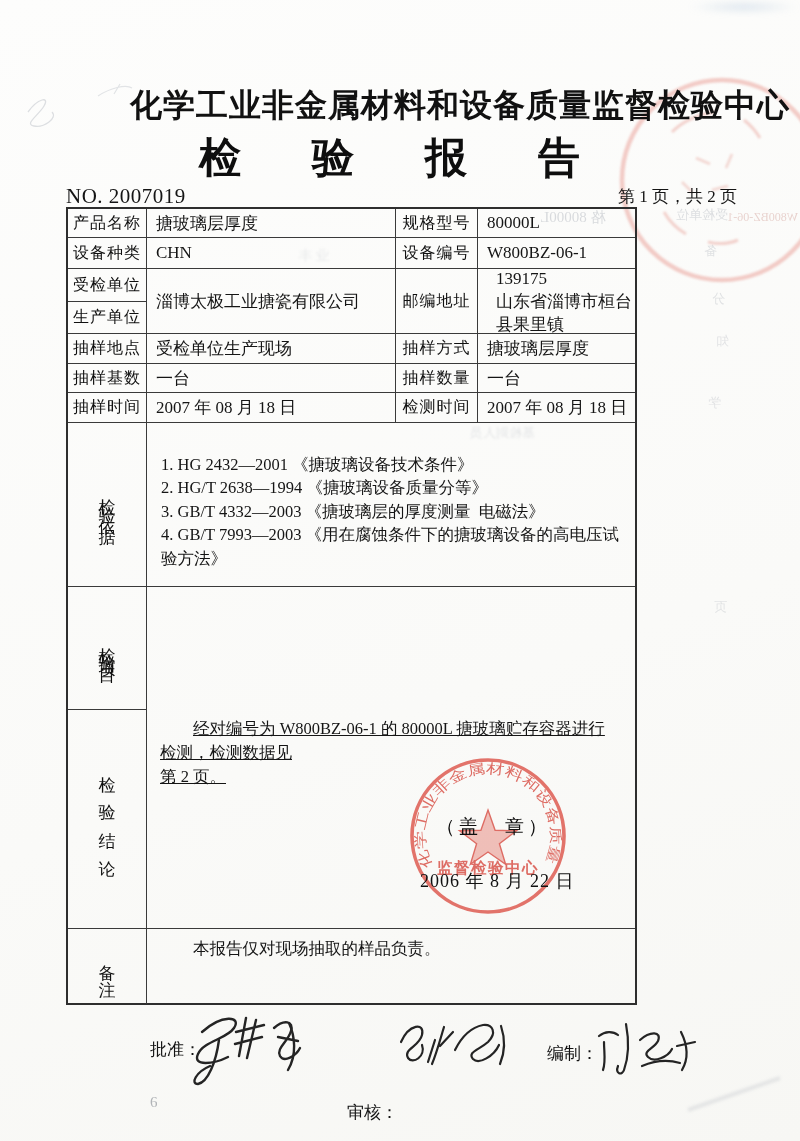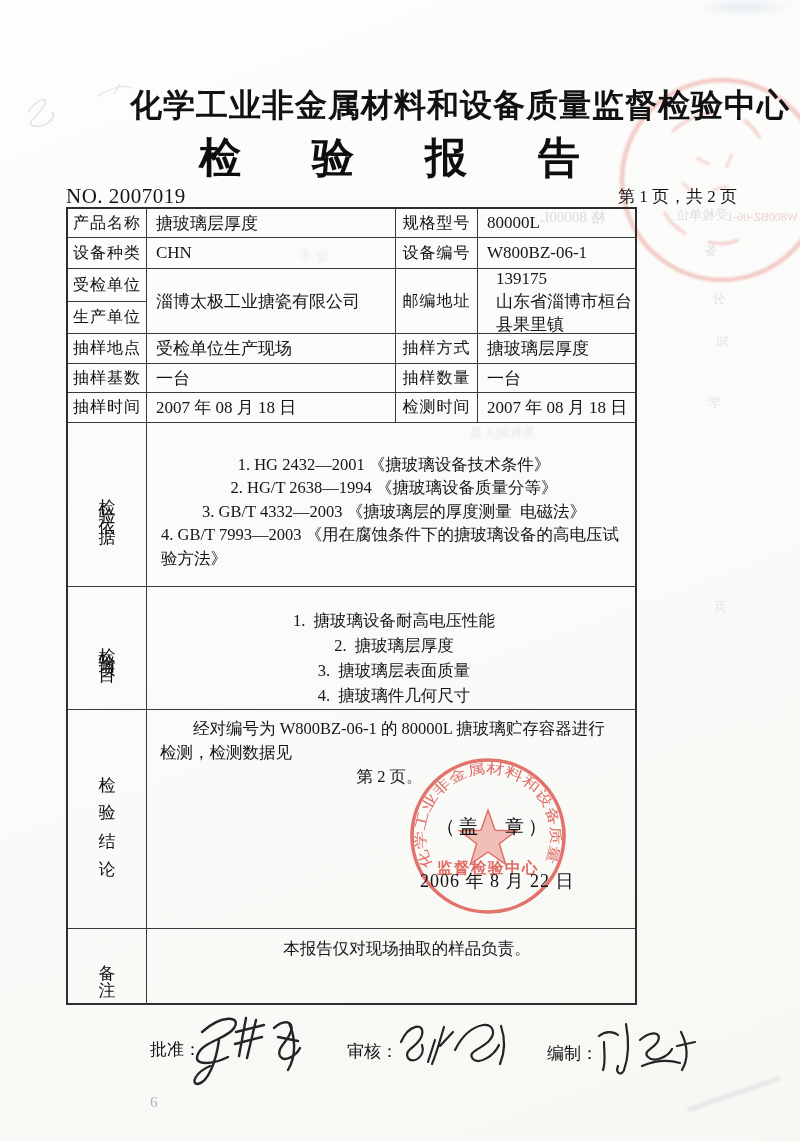--- a/index.html
+++ b/index.html
@@ -26,24 +26,24 @@
   .cell{box-sizing:border-box;border-right:1.4px solid #3a3a3a;border-bottom:1.4px solid #3a3a3a;
     display:flex;align-items:center;overflow:hidden;}
   .no-r{border-right:none;} .no-b{border-bottom:none;}
   .lbl{justify-content:center;font-size:16px;letter-spacing:1px;color:#101010;}
   .val{padding-left:9px;font-size:17px;}
   .val2{flex-direction:column;align-items:flex-start;justify-content:center;line-height:23px;}
   .vlabel{justify-content:center;font-size:17px;color:#101010;}
   .vlabel span{writing-mode:vertical-lr;text-orientation:upright;}
   .ls10 span{letter-spacing:10px;} .ls7 span{letter-spacing:7px;}
   .ls28 span{letter-spacing:28px;} .ls16 span{letter-spacing:16px;}
-  .sect{flex-direction:column;align-items:center;justify-content:flex-start;font-size:16.5px;}
+  .sect{flex-direction:column;align-items:flex-start;justify-content:flex-start;font-size:16.5px;}
   .basis-box{padding:30px 8px 0 14px;line-height:23.4px;}
   .items-box{padding:21px 8px 0 14px;line-height:25px;}
-  .concl-box{padding:7px 16px 0 13px;line-height:24px;position:relative;}
+  .concl-box{padding:7px 16px 0 13px;line-height:24px;position:relative;text-decoration:underline;}
   .indent{text-indent:2em;}
   .remark-box{padding:9px 14px 0 13px;}
   .pre{white-space:pre-wrap;}
   
   .seal-svg{left:404px;top:752px;pointer-events:none;}
   .seal-note{left:436px;top:814px;font-size:19px;letter-spacing:4px;color:#101010;}
   .seal-date{left:420px;top:869px;font-size:18px;letter-spacing:1px;color:#101010;}
   
   .sig-label{font-size:17px;color:#131313;}
   .sig-svg{pointer-events:none;}
@@ -118,26 +118,20 @@
     <div class="cell sect basis-box" style="grid-area:8/2/9/5;border-right:none">
       <div class="pre">1. HG 2432—2001 《搪玻璃设备技术条件》</div>
       <div class="pre">2. HG/T 2638—1994 《搪玻璃设备质量分等》</div>
       <div class="pre">3. GB/T 4332—2003 《搪玻璃层的厚度测量  电磁法》</div>
       <div class="pre">4. GB/T 7993—2003 《用在腐蚀条件下的搪玻璃设备的高电压试验方法》</div>
     </div>
 
     <div class="cell vlabel ls7" style="grid-area:9/1">
         <span>检验项目</span>
       </div>
-    <div class="cell sect items-box" style="grid-area:9/2/10/5;border-right:none">
-      <div class="pre">1.  搪玻璃设备耐高电压性能</div>
-      <div class="pre">2.  搪玻璃层厚度</div>
-      <div class="pre">3.  搪玻璃层表面质量</div>
-      <div class="pre">4.  搪玻璃件几何尺寸</div>
-    </div>
 
     <div class="cell vlabel ls28" style="grid-area:10/1">
         <span>检验结论</span>
       </div>
     <div class="cell sect concl-box" style="grid-area:10/2/11/5;border-right:none">
       <div class="indent">经对编号为 W800BZ-06-1 的 80000L 搪玻璃贮存容器进行检测，检测数据见</div>
       <div>第 2 页。</div>
     </div>
 
     <div class="cell vlabel ls16 no-b" style="grid-area:11/1">
@@ -174,21 +168,21 @@
   <div class="abs sig-label" style="left:150px;top:1038px">批准：</div>
   <svg class="abs sig-svg" style="left:186px;top:1010px" width="130" height="84" viewBox="0 0 130 84">
     <g fill="none" stroke="#242424" stroke-width="2.4" stroke-linecap="round">
       <path d="M16,22 C36,4 56,6 48,18 C41,29 18,31 12,44 C6,57 28,54 42,47"></path>
       <path d="M33,30 C30,52 22,72 12,74 C4,74 10,62 24,56"></path>
       <path d="M60,8 L53,46 M70,10 L61,48 M50,22 L78,15 M49,34 L76,27"></path>
       <path d="M88,18 C98,9 108,11 105,21 C102,32 90,38 94,46 C98,53 110,46 114,38"></path>
       <path d="M92,27 L112,31 M103,13 C109,26 111,45 102,60"></path>
     </g>
   </svg>
-  <div class="abs sig-label" style="left:347px;top:1040px">审核：</div>
+  <div class="abs sig-label" style="left:347px;top:1101px">审核：</div>
   <svg class="abs sig-svg" style="left:393px;top:1014px" width="125" height="60" viewBox="0 0 125 60">
     <g fill="none" stroke="#242424" stroke-width="2.2" stroke-linecap="round">
       <path d="M8,28 C16,10 32,8 29,21 C26,33 10,35 15,44 C20,51 33,42 29,31"></path>
       <path d="M42,26 L35,48 M51,13 C47,26 44,38 39,50 M47,32 L60,18"></path>
       <path d="M62,36 C70,20 80,13 90,11 C100,10 104,19 95,28 C86,36 74,38 80,45 C86,51 101,42 106,31"></path>
       <path d="M108,12 C112,24 112,38 107,50"></path>
     </g>
   </svg>
   <div class="abs sig-label" style="left:547px;top:1042px">编制：</div>
   <svg class="abs sig-svg" style="left:593px;top:1016px" width="115" height="62" viewBox="0 0 115 62">

